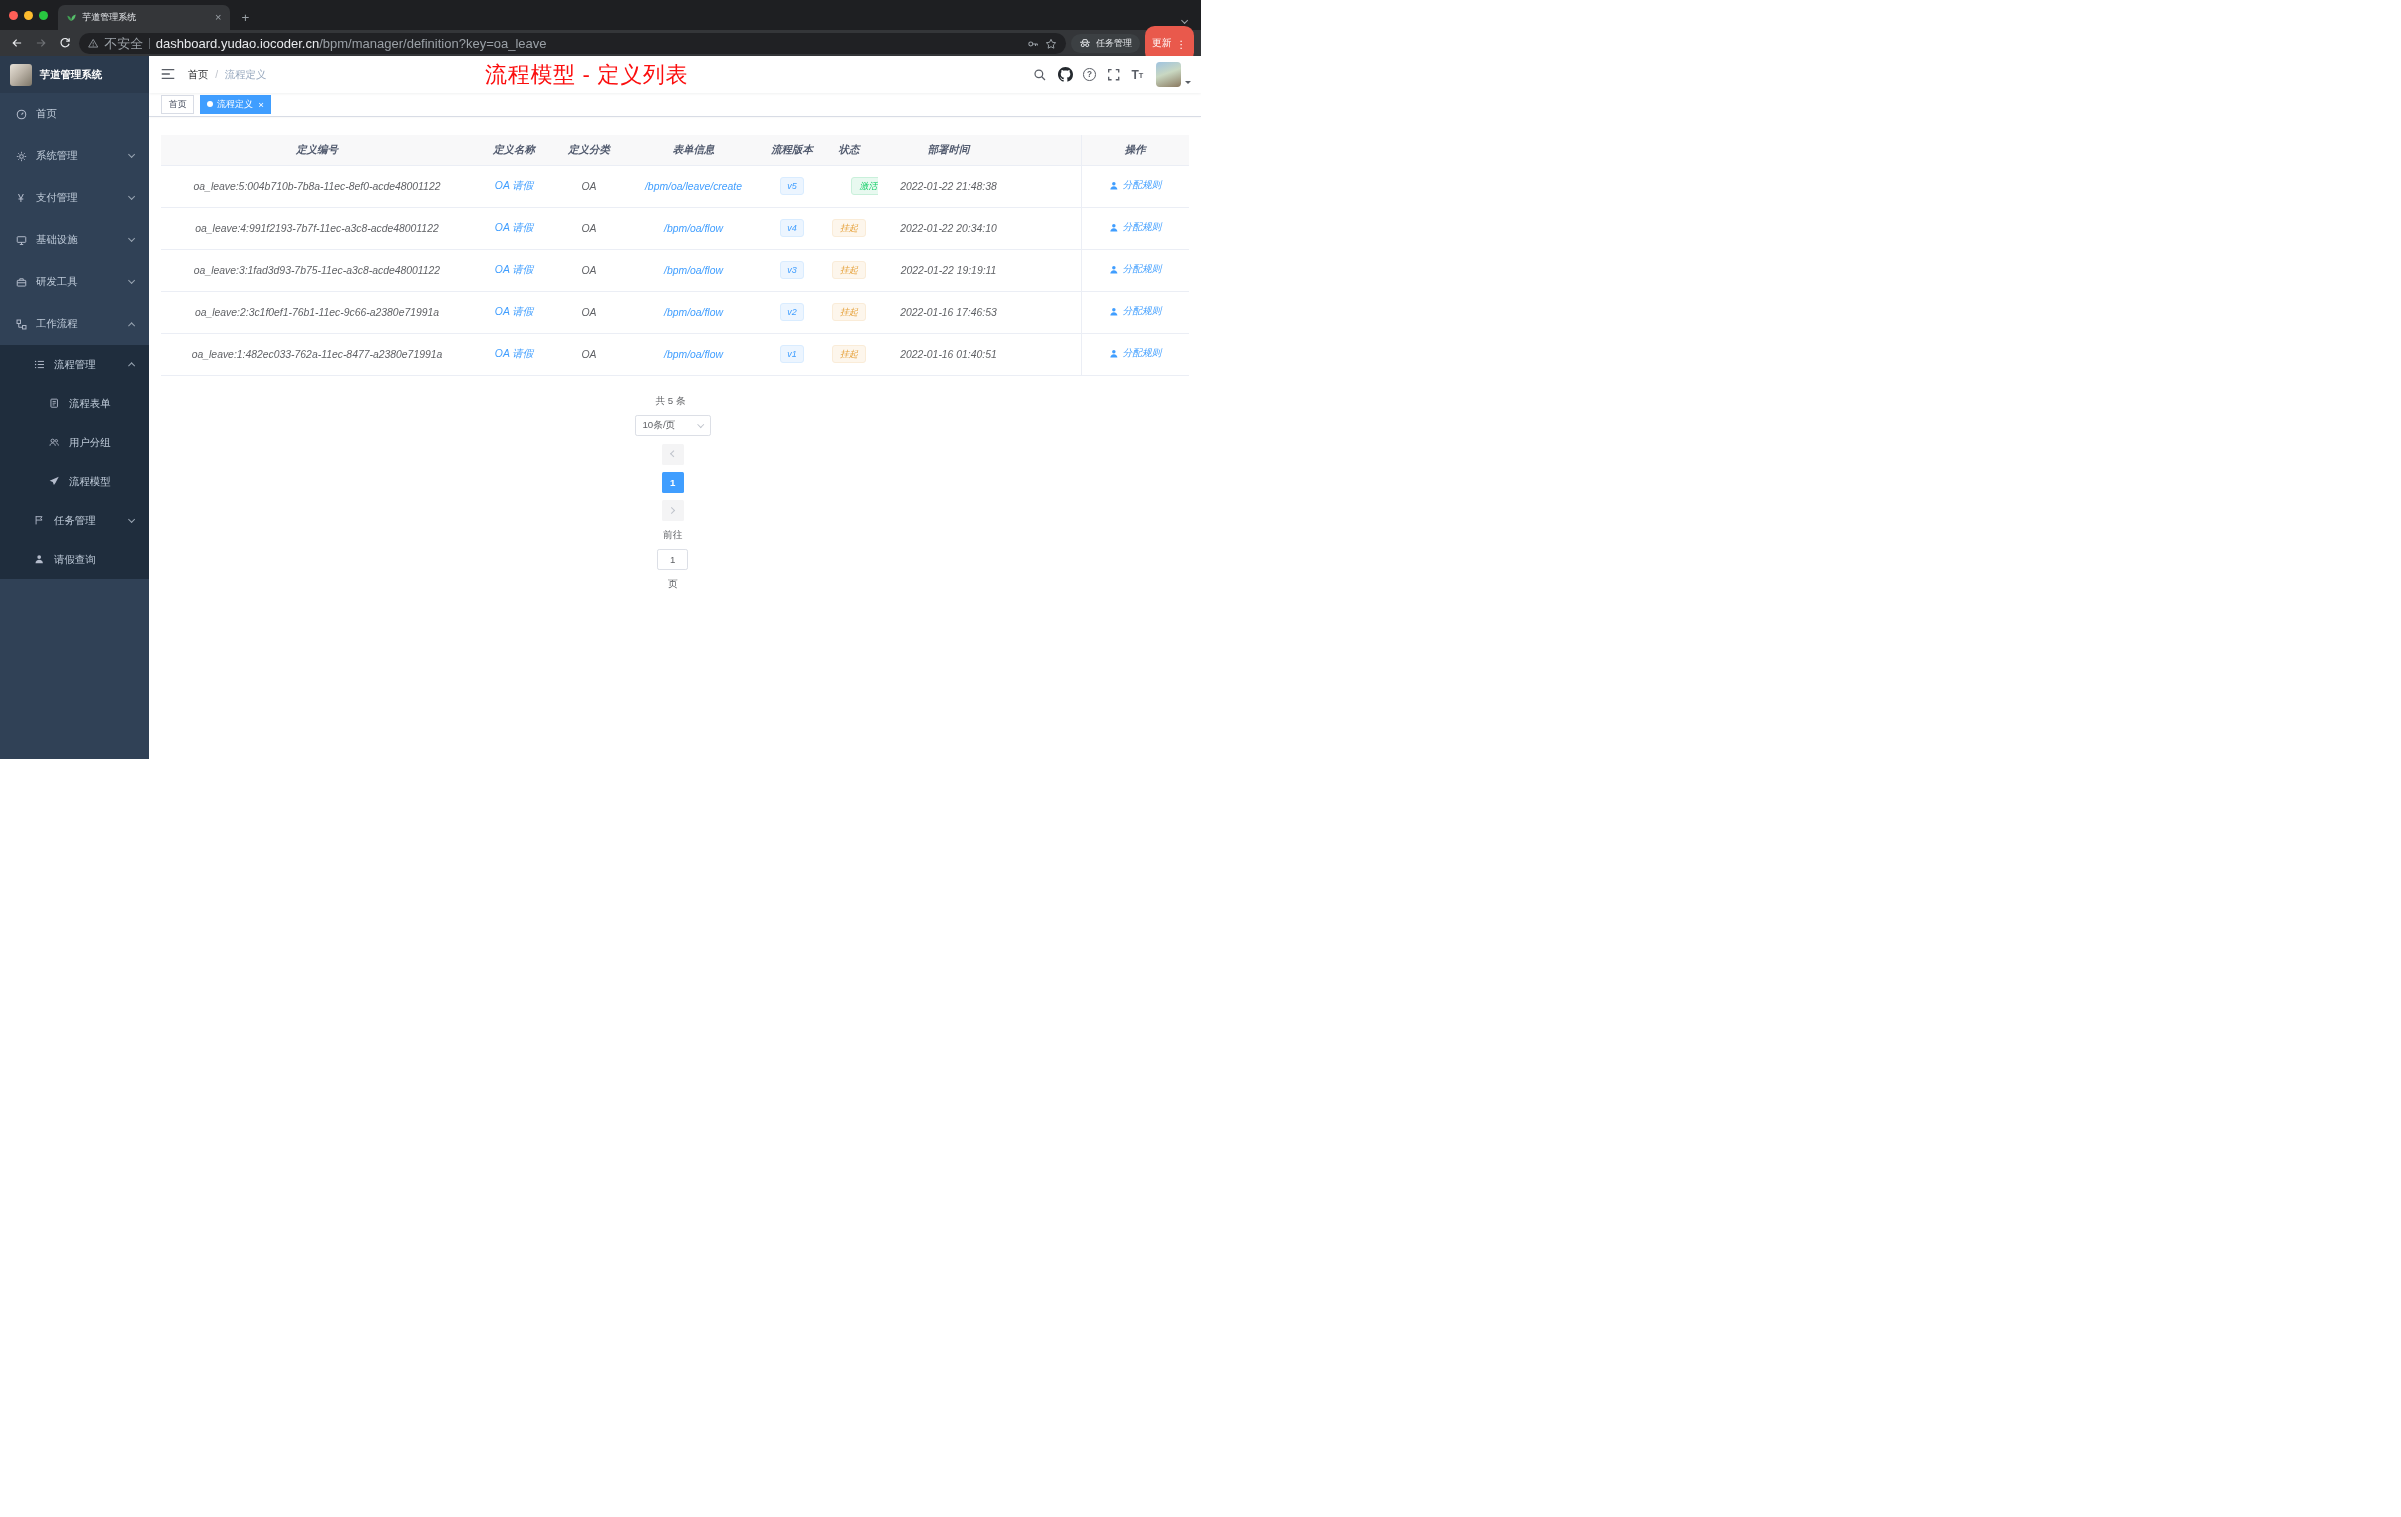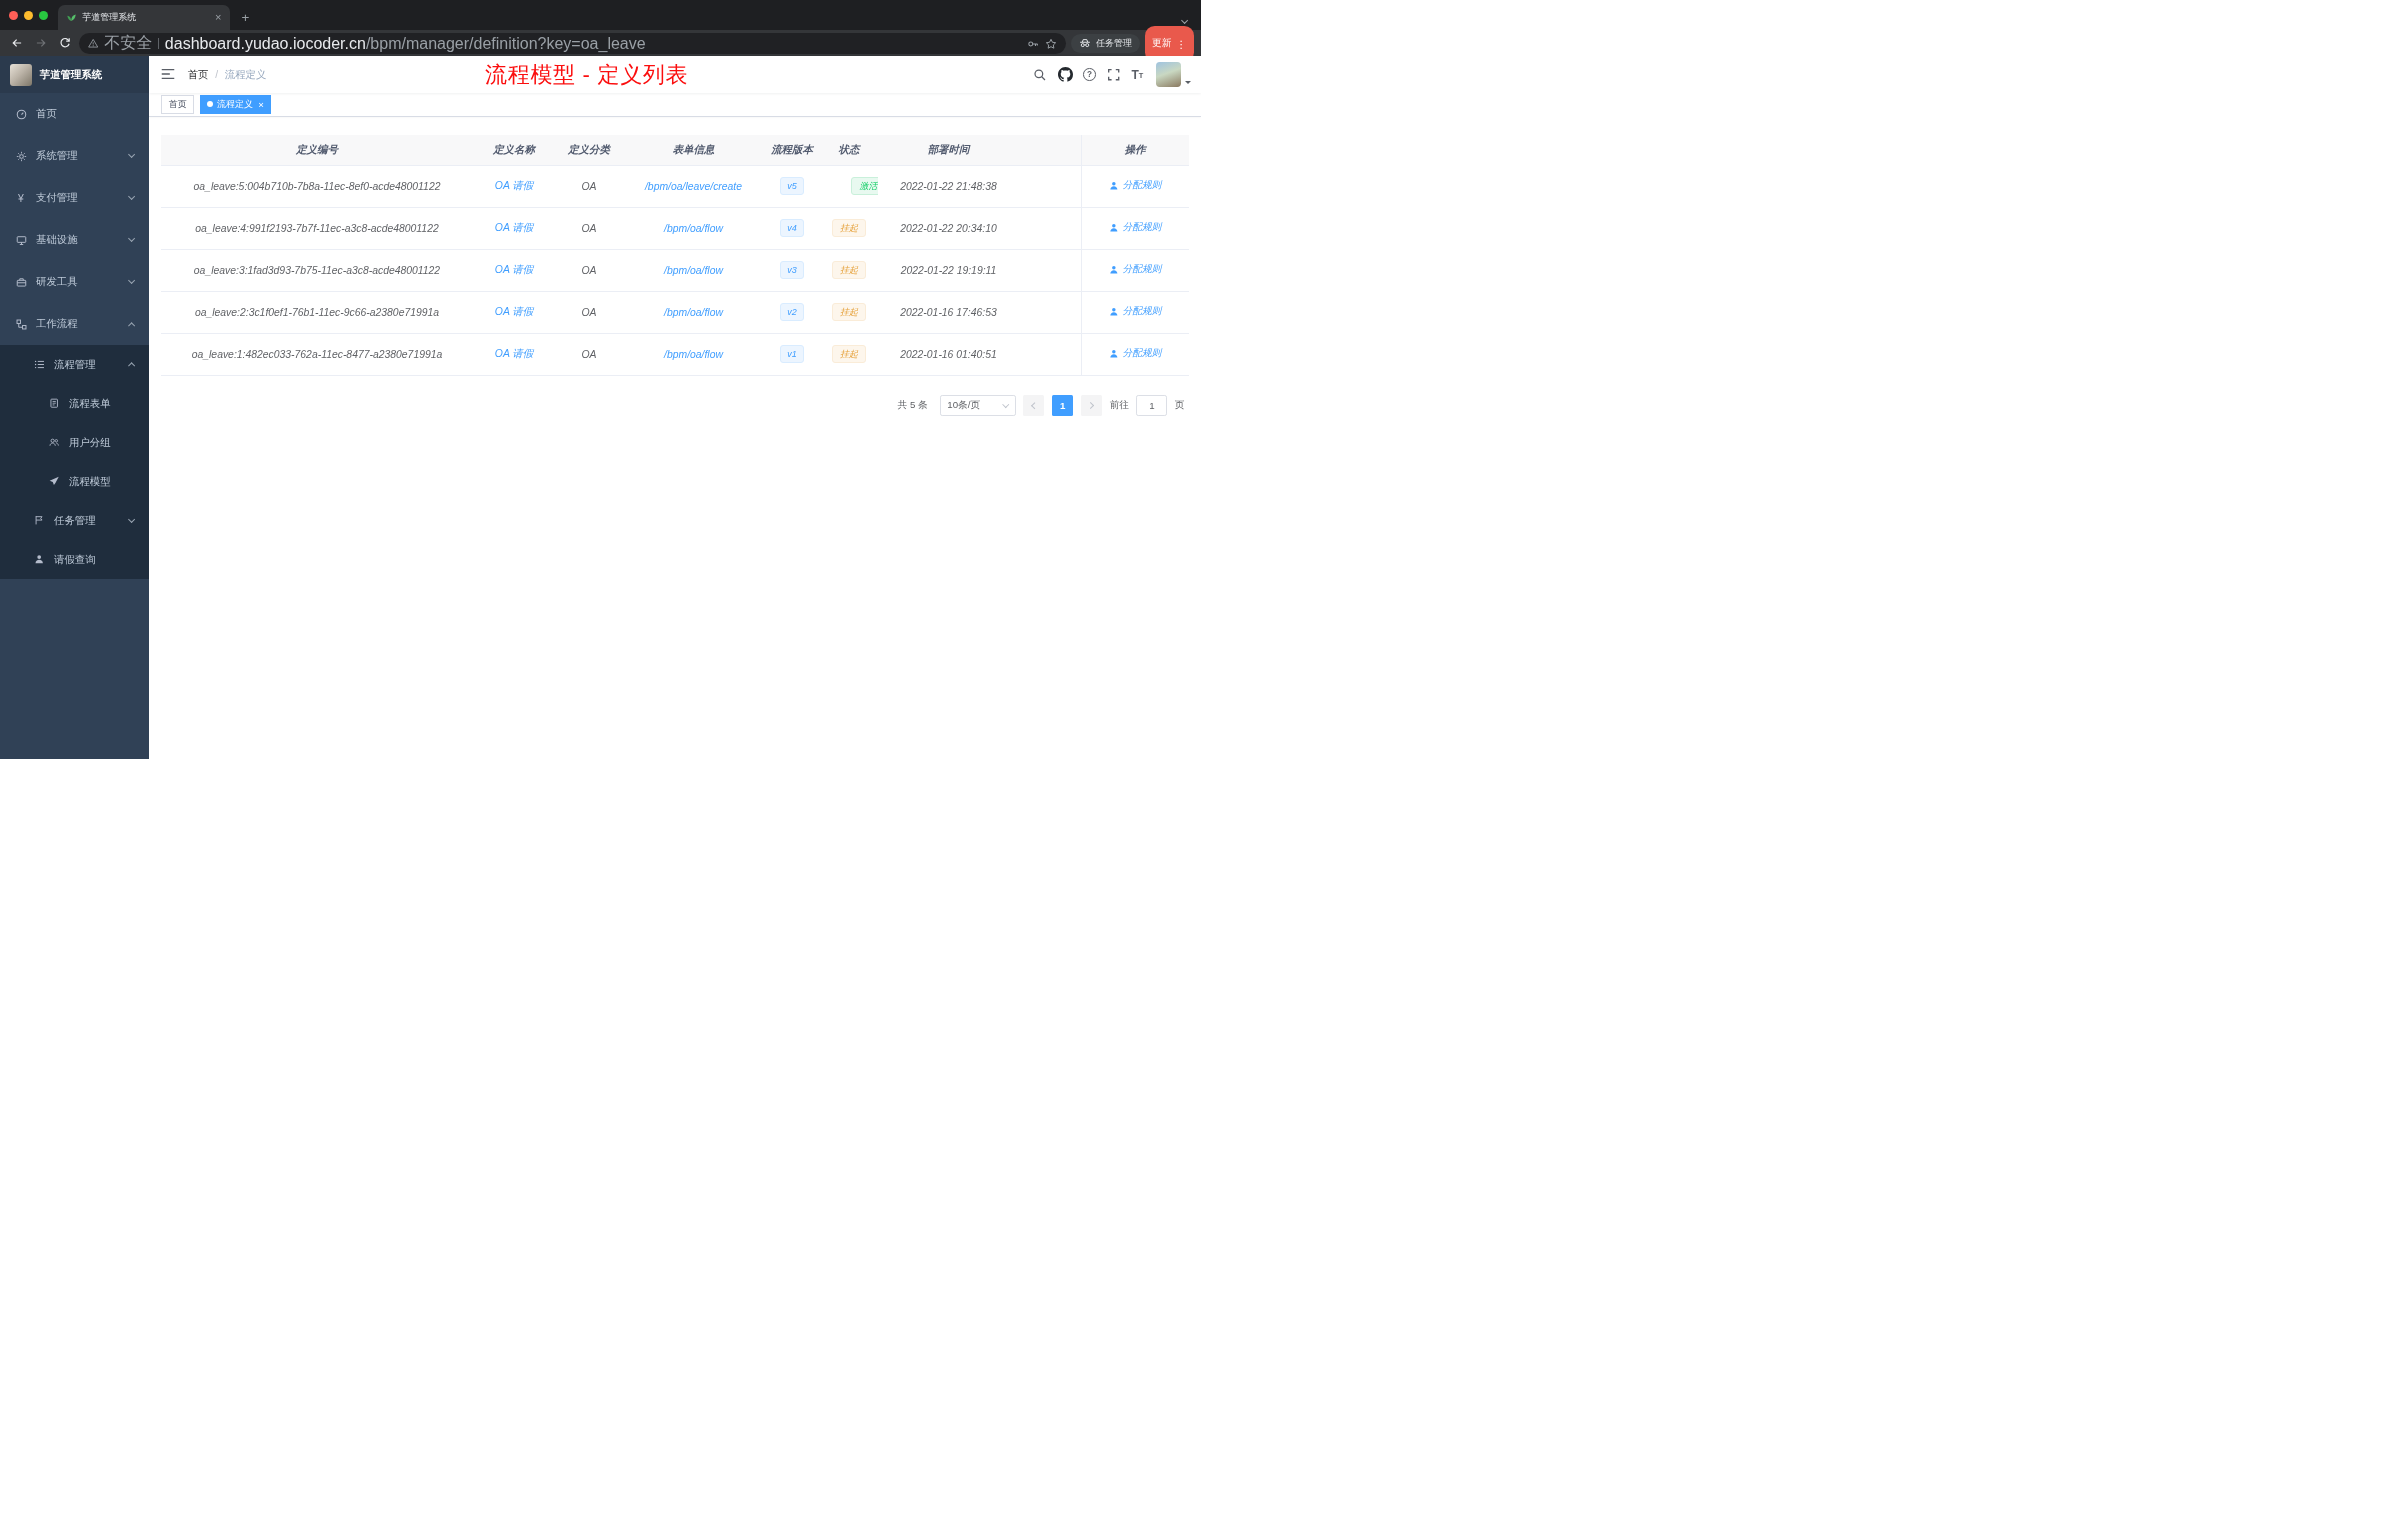--- a/index.html
+++ b/index.html
@@ -18,21 +18,21 @@
   .tab-title { flex:1; white-space:nowrap; overflow:hidden; }
   .tab-close { color:#9aa0a6; font-size:11px; line-height:1; padding:0 1.5px; }
   .new-tab { width:21px; height:21px; margin:0 0 2.2px 4.5px; display:flex; align-items:center;
     justify-content:center; color:#9aa0a6; font-size:13.4px; border-radius:50%; }
   .strip-chevron { position:absolute; right:13.4px; top:12px; }
 
   .toolbar { position:absolute; top:30px; left:0; right:0; height:27px; background:#343639;
     display:flex; align-items:center; padding:0 7.4px; gap:4.5px; }
   .nav-btn { width:19.3px; height:19.3px; display:flex; align-items:center; justify-content:center; border-radius:50%; }
   .omnibox { flex:1; height:21px; background:#202124; border-radius:10.4px; display:flex;
-    align-items:center; padding:0 9px; gap:6px; font-size:16px; color:#9aa0a6; }
+    align-items:center; padding:0 9px; gap:6px; font-size:13px; color:#9aa0a6; }
   .omnibox .sep { width:0.7px; height:10.4px; background:#5f6368; }
   .omnibox .host { color:#e8eaed; }
   .omnibox .path { color:#9aa0a6; }
   .omnibox .spacer { flex:1; }
   .incognito-badge { height:19.3px; background:#3c4043; border-radius:9.7px; color:#e8eaed;
     font-size:9px; display:flex; align-items:center; gap:5.2px; padding:0 8.2px; white-space:nowrap; }
   .update-chip { height:36px; border-radius:9.7px; background:#e9594c; color:#fff;
     display:flex; align-items:center; gap:4.5px; padding:0 7.4px; font-size:9.7px; white-space:nowrap; }
   .update-chip .dots { font-size:10.4px; }
 
@@ -101,21 +101,21 @@
   .col-op { border-left:0.7px solid #ebeef5; }
   .lnk { color:#409eff; cursor:pointer; }
   .ver-tag { display:inline-block; padding:3px 6.7px; font-size:9px; border-radius:3px;
     background:#ecf5ff; border:0.7px solid #d9ecff; color:#409eff; line-height:1.2; }
   .st-tag { display:inline-block; padding:3px 7.4px; font-size:9px; border-radius:3px; line-height:1.2; }
   .st-success { background:#e8f9f0; border:0.7px solid #c9f0db; color:#13ce66;margin-left:31px; }
   .st-warning { background:#fdf6ec; border:0.7px solid #faecd8; color:#e6a23c; }
   .op-link { color:#409eff; font-size:9.7px; display:inline-flex; align-items:center; gap:3.7px; cursor:pointer; }
 
   .pagination { margin-top:19.3px; display:flex; justify-content:flex-end; align-items:center;
-    gap:7.4px; font-size:9.7px; color:#606266; padding-right:4.5px; }
+    gap:7.4px; font-size:9.7px; color:#606266; padding-right:4.5px;flex-direction:column; }
   .pg-total { margin-right:4.5px; }
   .page-size-select { width:76px; height:21px; border:0.7px solid #dcdfe6; border-radius:2.2px;
     background:#fff; display:flex; align-items:center; justify-content:space-between;
     padding:0 6.7px; color:#606266; cursor:pointer; }
   .pg-btn { min-width:21.5px; height:21px; background:#f4f4f5; border-radius:1.5px; display:flex;
     align-items:center; justify-content:center; color:#c0c4cc; cursor:pointer; }
   .pg-btn.active-page { background:#409eff; color:#fff; font-weight:bold; }
   .arr { width:5.2px; height:5.2px; border-top:1.1px solid currentColor; border-right:1.1px solid currentColor;
     display:inline-block; }
   .arr.left { transform:rotate(-135deg); margin-left:2.2px; }

